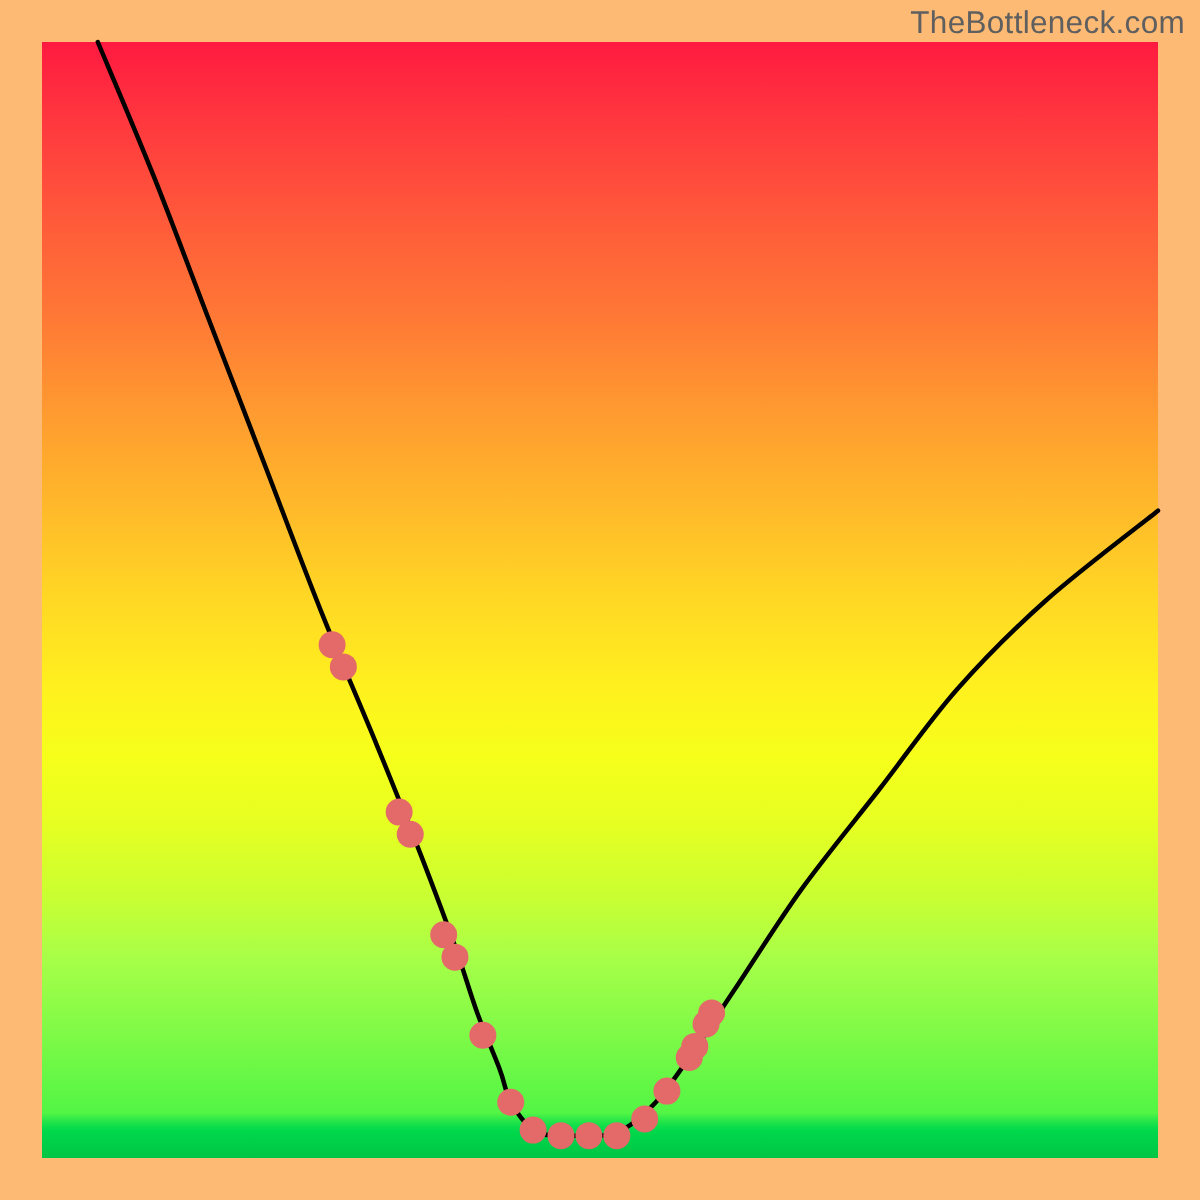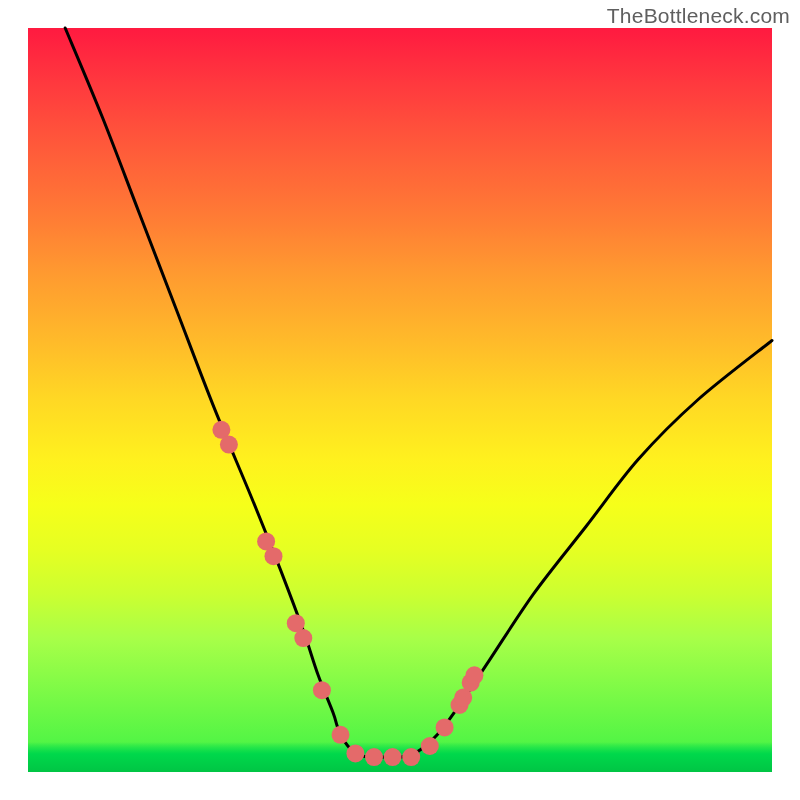--- a/index.html
+++ b/index.html
@@ -10,21 +10,21 @@
     background: #000;
     font-family: Arial, Helvetica, sans-serif;
     overflow: hidden;
   }
   .frame {
     position: absolute;
     top: 0;
     left: 0;
     width: 800px;
     height: 800px;
-    background: #ffffff;
+    background: #fdba74;
   }
   .plot-area {
     position: absolute;
     top: 28px;
     left: 28px;
     width: 744px;
     height: 744px;
     
     background: linear-gradient(to bottom,
       #ff1a40 0%,

